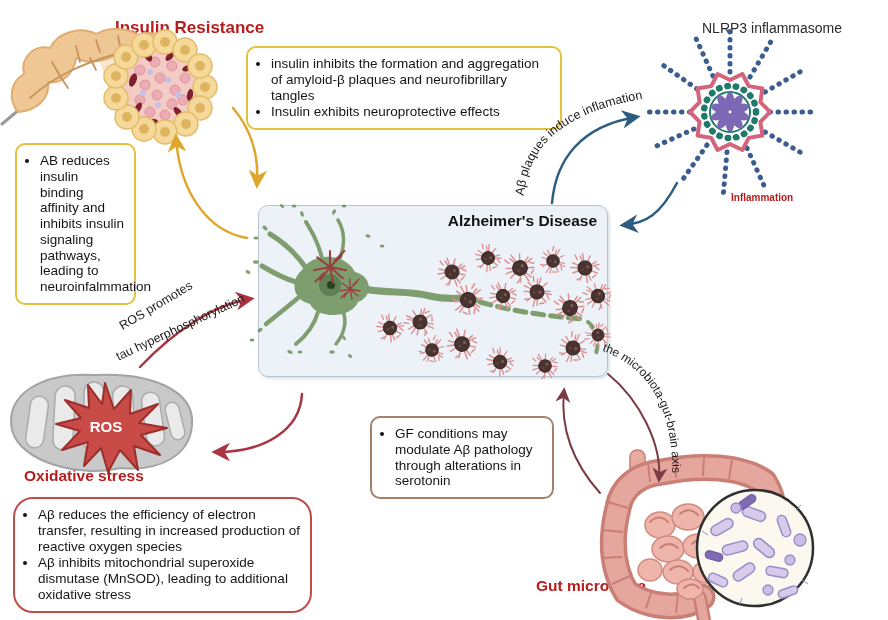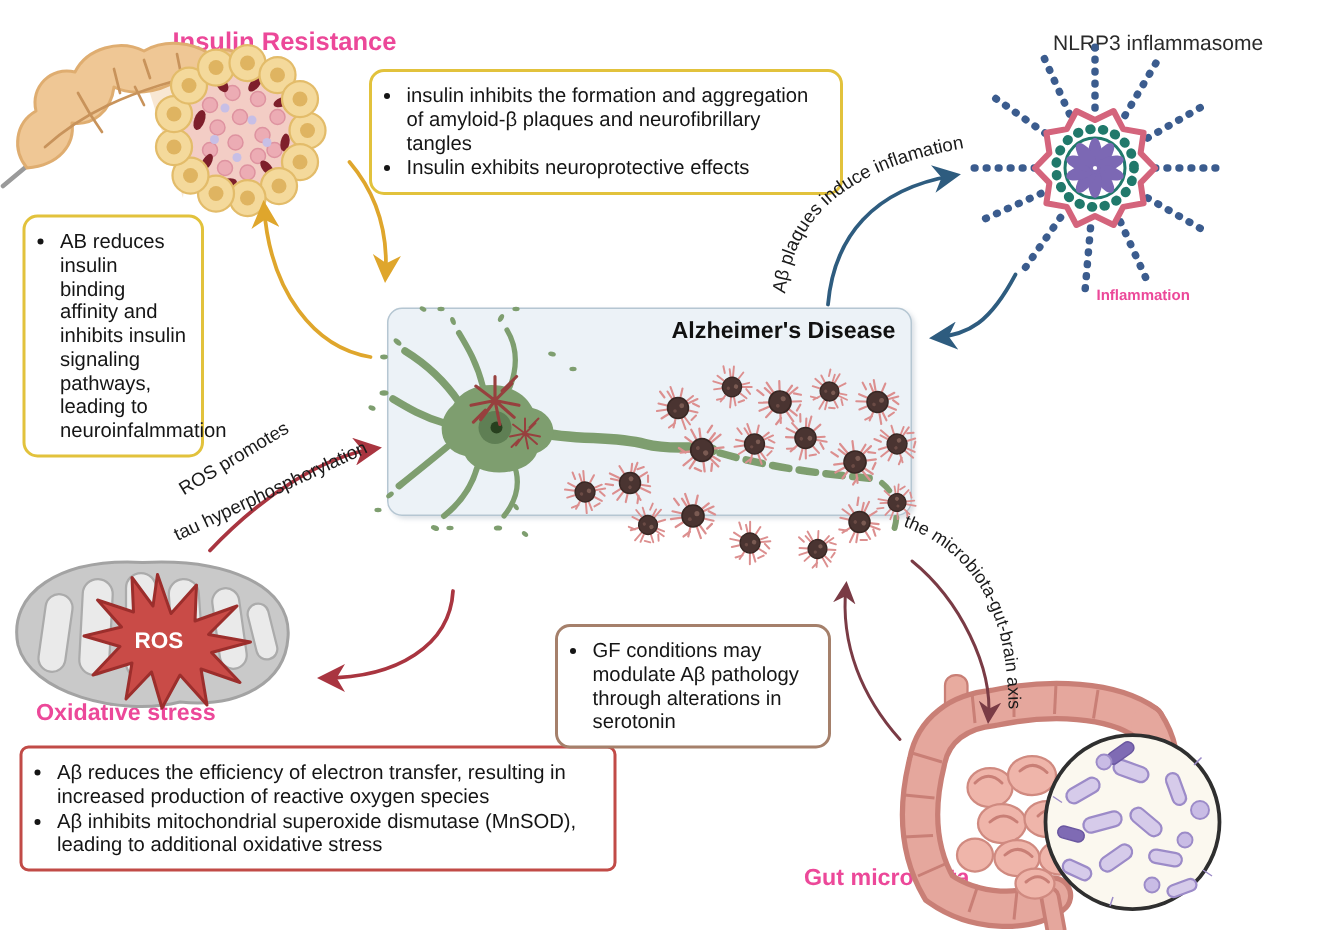--- a/index.html
+++ b/index.html
@@ -2,23 +2,23 @@
 <html><head>
 <meta charset="utf-8">
 <style>
   *{margin:0;padding:0;box-sizing:border-box}
   body{font-family:"Liberation Sans",sans-serif;background:#fff;color:#111}
   .canvas{position:relative;width:888px;height:620px;background:#fff;overflow:hidden}
   .note{position:absolute;background:#fff;border-radius:10px;padding:7px 9px 7px 5px;
         font-size:13.5px;line-height:1.17;color:#151515}
   .note ul{margin:0;padding-left:18px;list-style:disc}
   .note li{margin:1px 0}
-  .lbl{position:absolute;font-weight:bold;color:#ec4899;white-space:nowrap}
+  .lbl{position:absolute;font-weight:bold;color:#b91c1c;white-space:nowrap}
   .sublbl{position:absolute;font-weight:normal;color:#2a2a2a;white-space:nowrap}
-  .center-box{position:absolute;left:258px;top:205px;width:350px;height:139px;
+  .center-box{position:absolute;left:258px;top:205px;width:350px;height:172px;
         background:#ECF2F7;border:1.5px solid #B5C6D2;border-radius:10px;
         box-shadow:2px 2px 3px rgba(120,140,160,.25)}
   .center-box .title{position:absolute;right:10px;top:6px;font-weight:bold;font-size:15.5px}
   svg.overlay{position:absolute;left:0;top:0;pointer-events:none}
 </style>
 </head>
 <body>
 
 <div class="canvas">
 
@@ -33,21 +33,21 @@
     </ul>
   </div>
 
   <div class="note" style="left:15px;top:143px;width:121px;border:2px solid #E2C23C;">
     <ul>
       <li>AB reduces insulin binding affinity and inhibits insulin signaling pathways, leading to neuroinfalmmation</li>
     </ul>
   </div>
 
 
-  <div class="note" style="left:13px;top:497px;width:398px;border:2px solid #C14B47;border-radius:6px;">
+  <div class="note" style="left:13px;top:497px;width:299px;border:2px solid #C14B47;border-radius:20px;">
     <ul>
       <li>Aβ reduces the efficiency of electron transfer, resulting in increased production of reactive oxygen species</li>
       <li>Aβ inhibits mitochondrial superoxide dismutase (MnSOD), leading to additional oxidative stress</li>
     </ul>
   </div>
 
   <div class="note" style="left:370px;top:416px;width:184px;border:2px solid #A5806B;">
     <ul>
       <li>GF conditions may modulate Aβ pathology through alterations in serotonin</li>
     </ul>

